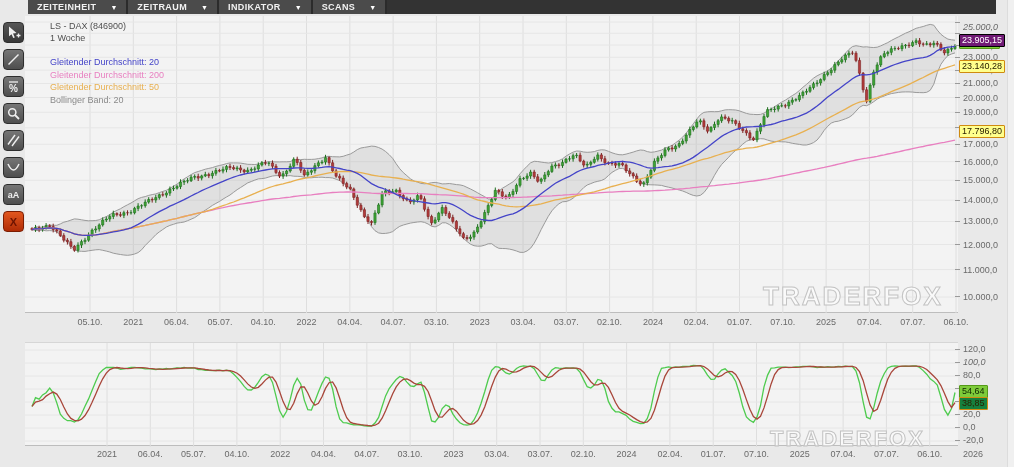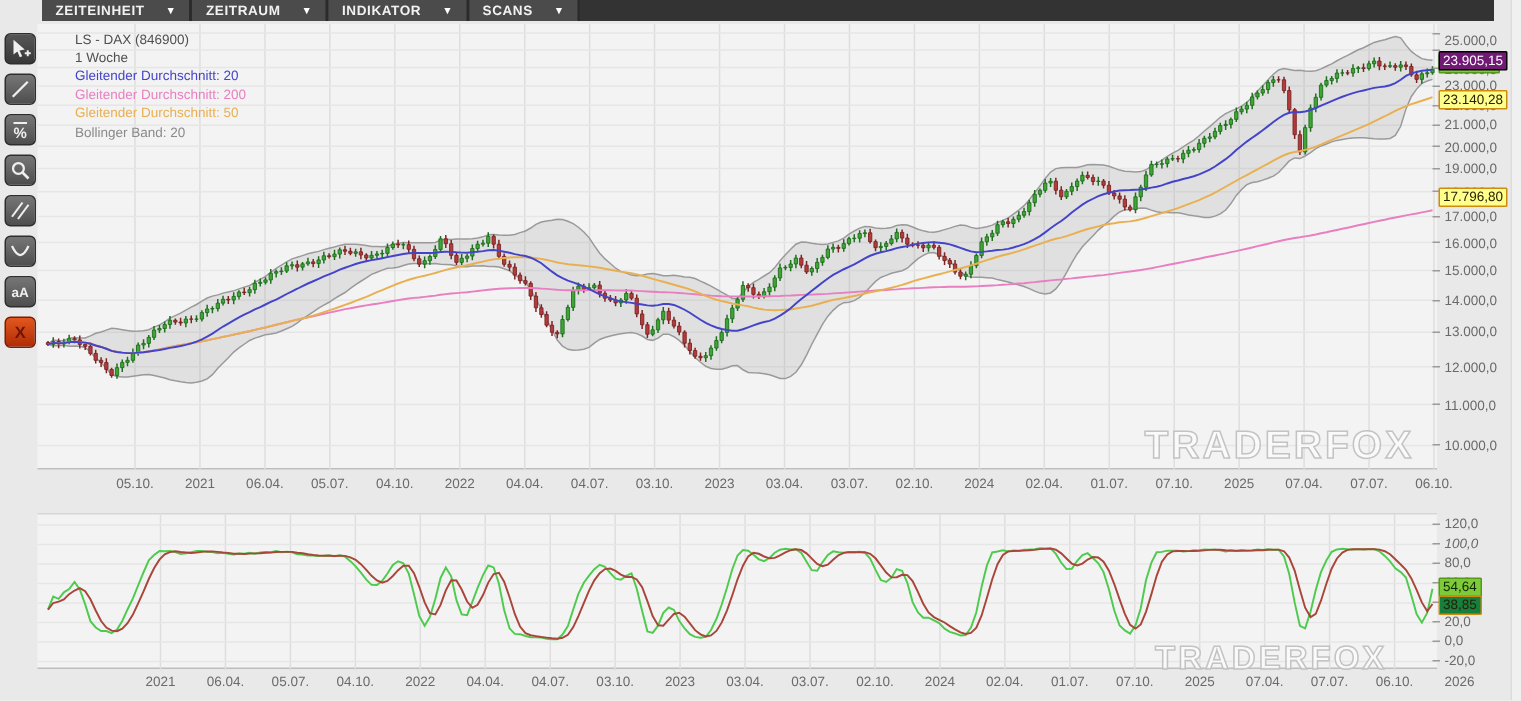--- a/index.html
+++ b/index.html
@@ -35,21 +35,21 @@
   .panel {
     position:absolute; background:#f3f3f3; border-bottom:1px solid #bdbdbd;
   }
   #main-panel  { left:25px; top:16px;  width:933px; height:297px; }
   #lower-panel { left:25px; top:342px; width:933px; height:104px; border-top:1px solid #d6d6d6; }
   .panel svg { position:absolute; left:0; top:0; }
 
   .chart-head { position:absolute; left:25px; top:4px; pointer-events:none; }
   .chart-title { font-size:9px; color:#4f4f4f; line-height:12px; }
   .chart-tf    { font-size:9px; color:#4f4f4f; line-height:12px; }
-  .legend { }
+  .legend { margin-top:12px; }
   .legend-row { font-size:9px; line-height:12.5px; white-space:nowrap; }
 
   .watermark {
     position:absolute; font-weight:bold; letter-spacing:2px;
     color:rgba(252,252,252,.72); -webkit-text-stroke:1px #c3c3c3;
     pointer-events:none; white-space:nowrap;
   }
   #wm-main  { left:763px; top:281px; font-size:26px; }
   #wm-lower { left:770px; top:426px; font-size:22px; }
 
@@ -169,21 +169,21 @@
       </svg>
   </div>
 
   <div class="watermark" id="wm-main">TRADERFOX</div>
   <div class="watermark" id="wm-lower">TRADERFOX</div>
 
   <div id="overlays">
       <div class="tick-dash" style="left: 955px; top: 21.5px;"></div>
       <div class="y-label" style="left: 963px; top: 17px; margin-top: 24px;">26.000,0</div>
       <div class="tick-dash" style="left: 955px; top: 32.7877px;"></div>
-      <div class="y-label" style="left: 963px; top: 22px;">25.000,0</div>
+      <div class="y-label" style="left: 963px; top: 22px; font-style: italic;">25.000,0</div>
       <div class="tick-dash" style="left: 955px; top: 44.5363px;"></div>
       <div class="y-label" style="left: 963px; top: 40.0363px;">24.000,0</div>
       <div class="tick-dash" style="left: 955px; top: 56.7849px;"></div>
       <div class="y-label" style="left: 963px; top: 52.2849px;">23.000,0</div>
       <div class="tick-dash" style="left: 955px; top: 69.5782px;"></div>
       <div class="y-label" style="left: 963px; top: 65.0782px;">22.000,0</div>
       <div class="tick-dash" style="left: 955px; top: 82.9666px;"></div>
       <div class="y-label" style="left: 963px; top: 78.4666px;">21.000,0</div>
       <div class="tick-dash" style="left: 955px; top: 97.0084px;"></div>
       <div class="y-label" style="left: 963px; top: 92.5084px;">20.000,0</div>

